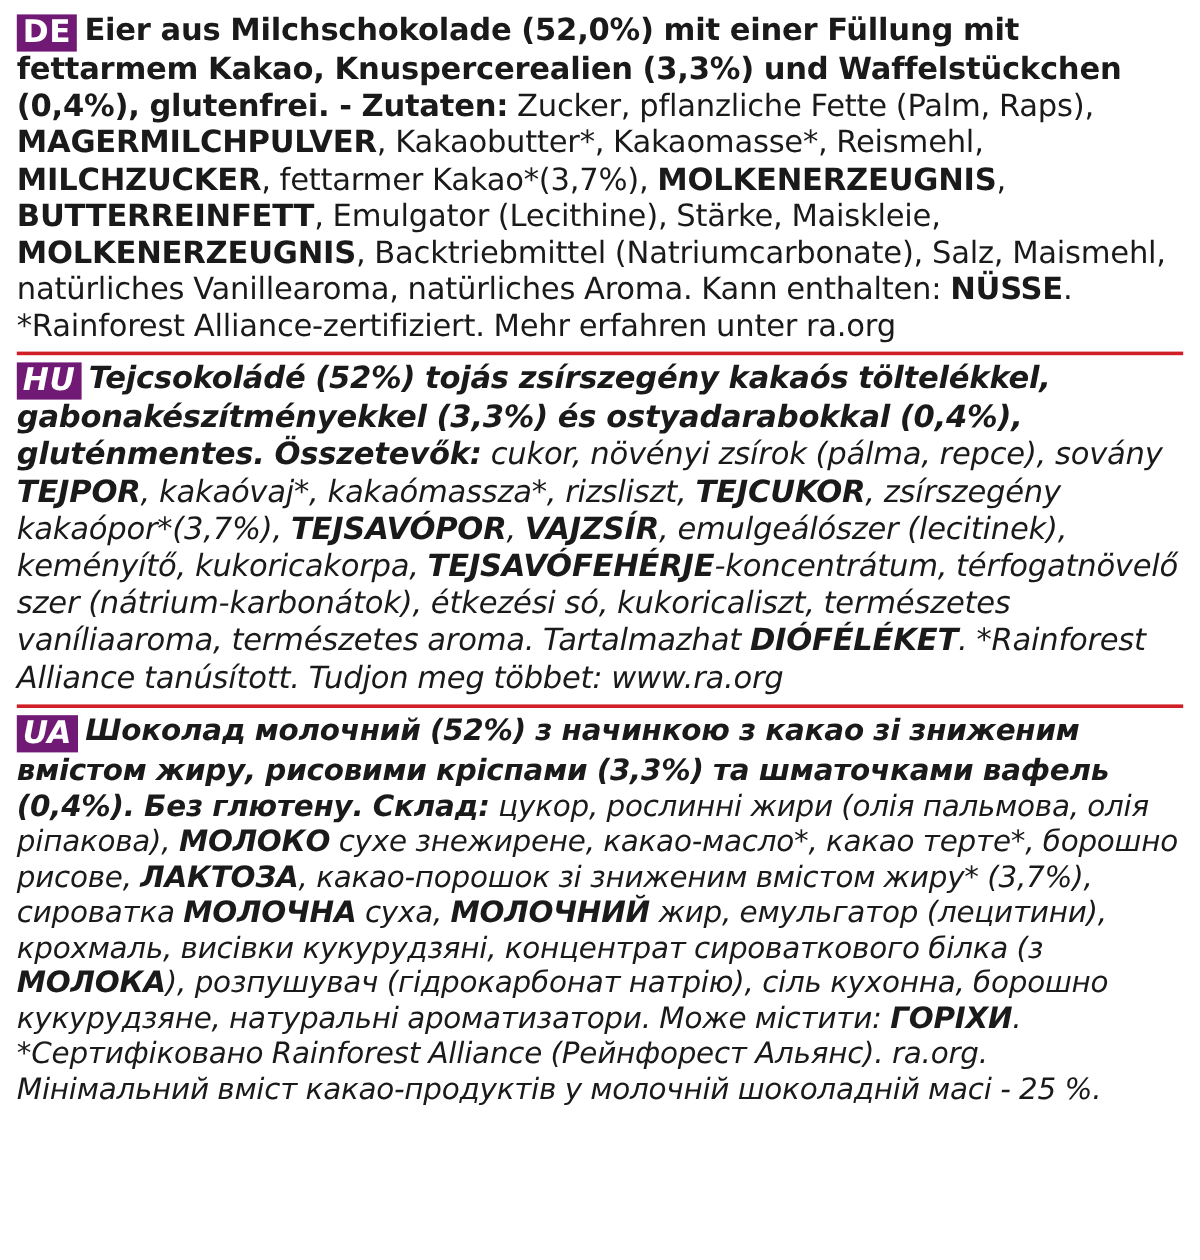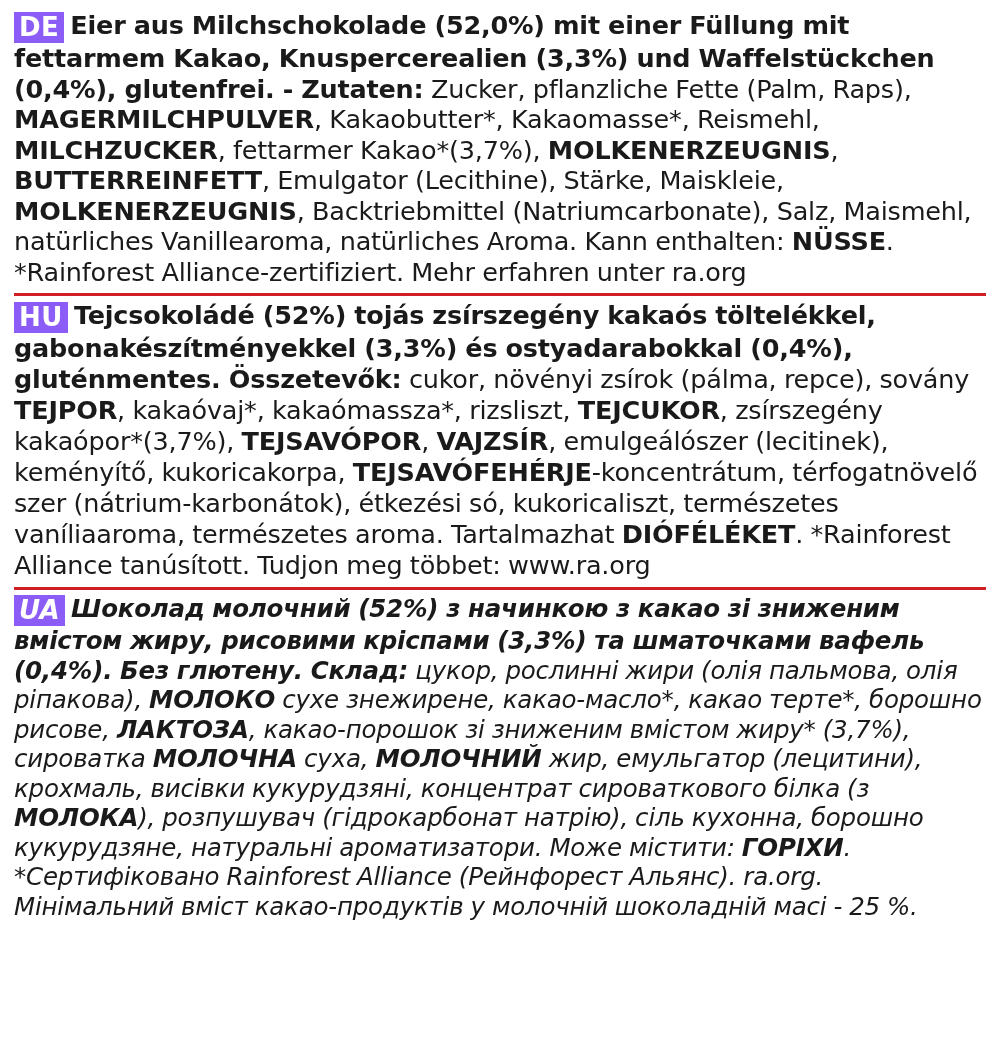--- a/index.html
+++ b/index.html
@@ -24,42 +24,42 @@
   .section {
     position: relative;
   }
   .divider {
     border: 0;
     border-top: 3px solid #d01f26;
     margin: 6px 0 4px 0;
   }
   .lang-tag {
     display: inline-block;
-    background: #8b5cf6;
+    background: #701a75;
     color: #ffffff;
     font-weight: 700;
     font-size: 26px;
     line-height: 28px;
     padding: 1px 5px 2px 5px;
     vertical-align: -2px;
     margin-right: 6px;
     letter-spacing: 0.5px;
   }
   .body-text {
     font-size: 25.5px;
     line-height: 30.5px;
     letter-spacing: -0.2px;
     text-align: left;
     word-spacing: -0.5px;
   }
   .b {
     font-weight: 700;
   }
   .sec-de .body-text { font-size: 25.5px; line-height: 30.5px; }
-  .sec-hu .body-text { font-size: 25.5px; line-height: 31px; }
+  .sec-hu .body-text { font-size: 25.5px; line-height: 31px; font-style: italic; }
   .sec-ua .body-text { font-size: 24.5px; line-height: 29.5px; font-style: italic; }
   .first-line-strong {
     font-weight: 700;
   }
 </style>
 </head>
 <body>
 
 <div class="label">
 

